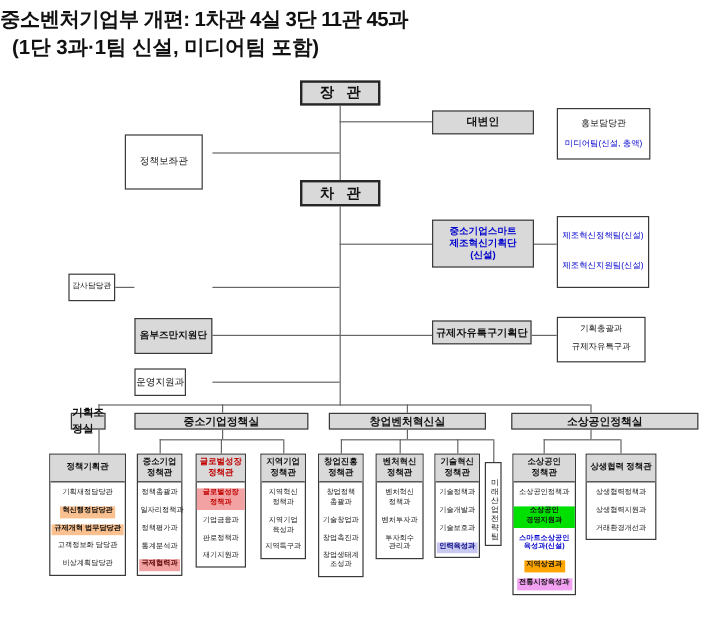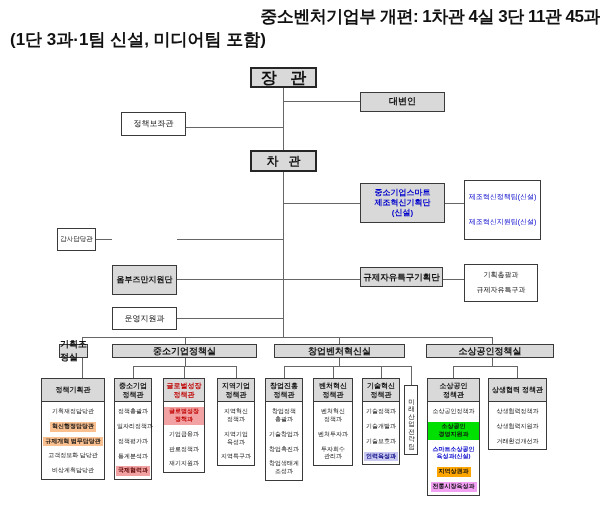--- a/index.html
+++ b/index.html
@@ -1,18 +1,18 @@
 <!DOCTYPE html>
 <html><head>
 <meta charset="utf-8">
 <style>
   html,body { margin:0; padding:0; background:#fff; }
   .stage { position:relative; width:600px; height:519px; background:#ffffff; overflow:hidden;
            font-family:"Liberation Sans","DejaVu Sans",sans-serif; color:#111; }
-  .title { position:absolute; top:5px; left:0; width:100%; text-align:right;
+  .title { position:absolute; top:5px; left:0; width:100%; text-align:left;
            font-size:17px; font-weight:bold; letter-spacing:-0.5px; }
   .subtitle { position:absolute; top:28px; left:10px; width:100%; 
               font-size:17px; font-weight:bold; }
   .box { position:absolute; border:1px solid #3a3a3a; background:#fff; box-sizing:border-box;
          display:flex; flex-direction:column; align-items:center; justify-content:center;
          text-align:center; line-height:1.25; word-break:keep-all; }
   .gray { background:#d9d9d9; }
   .b2 { border-width:2px; border-color:#262626; }
   .bold { font-weight:bold; }
   .pre { white-space:pre; }
@@ -75,46 +75,50 @@
   <div class="lineh" style="left:284px;top:366px;width:127px;"></div>
   <div class="linev" style="left:284px;top:366px;height:12px;"></div>
   <div class="linev" style="left:333px;top:366px;height:12px;"></div>
   <div class="linev" style="left:381px;top:366px;height:12px;"></div>
   <div class="linev" style="left:411px;top:366px;height:19px;"></div>
   <div class="linev" style="left:492px;top:358px;height:8px;"></div>
   <div class="lineh" style="left:453px;top:366px;width:64px;"></div>
   <div class="linev" style="left:453px;top:366px;height:12px;"></div>
   <div class="linev" style="left:517px;top:366px;height:12px;"></div>
 
-  <div class="box gray b2 bold pre" style="left:250px;top:67px;width:67px;height:21px;font-size:16px;">장   관</div>
+  <div class="box gray b2 bold pre" style="left:250px;top:67px;width:67px;height:21px;font-size:12px;">장   관</div>
   <div class="box gray bold" style="left:360px;top:92px;width:85px;height:20px;font-size:9px;">대변인</div>
-  <div class="box" style="left:121px;top:112px;width:65px;height:24px;font-size:8px;">정책보좌관</div>
+  <div class="box" style="left:464px;top:90px;width:78px;height:43px;justify-content:space-around;padding:2px 0;">
+    <div style="font-size:7.5px;">홍보담당관</div>
+    <div class="txt-blue" style="font-size:7px;">미디어팀(신설, 총액)</div>
+  </div>
+  <div class="box" style="left:104px;top:112px;width:65px;height:46px;font-size:8px;">정책보좌관</div>
   <div class="box gray b2 bold pre" style="left:250px;top:150px;width:67px;height:22px;font-size:12px;">차   관</div>
 
   <div class="box gray bold txt-blue" style="left:360px;top:183px;width:85px;height:40px;font-size:8px;padding:0 3px;">중소기업스마트 제조혁신기획단(신설)</div>
   <div class="box" style="left:464px;top:180px;width:77px;height:60px;justify-content:space-around;padding:4px 0;">
     <div class="txt-blue" style="font-size:7px;">제조혁신정책팀(신설)</div>
     <div class="txt-blue" style="font-size:7px;">제조혁신지원팀(신설)</div>
   </div>
 
   <div class="box" style="left:57px;top:228px;width:39px;height:23px;font-size:6.5px;">감사담당관</div>
 
   <div class="box gray bold" style="left:112px;top:265px;width:65px;height:30px;font-size:8px;text-align:right;">옴부즈만지원단</div>
   <div class="box gray bold" style="left:360px;top:267px;width:83px;height:20px;font-size:8.5px;">규제자유특구기획단</div>
   <div class="box" style="left:464px;top:264px;width:74px;height:38px;justify-content:space-around;padding:3px 0;">
     <div style="font-size:7px;">기획총괄과</div>
     <div style="font-size:7px;">규제자유특구과</div>
   </div>
 
-  <div class="box" style="left:112px;top:307px;width:65px;height:23px;font-size:8px;">운영지원과</div>
+  <div class="box" style="left:112px;top:307px;width:43px;height:23px;font-size:8px;">운영지원과</div>
 
   <div class="divhead" style="left:59px;width:29px;">기획조정실</div>
   <div class="divhead" style="left:274px;width:131px;">창업벤처혁신실</div>
   <div class="divhead" style="left:112px;width:145px;">중소기업정책실</div>
-  <div class="divhead" style="left:426px;width:128px;">소상공인정책실</div>
+  <div class="divhead" style="left:426px;width:156px;">소상공인정책실</div>
 
   <div class="col" style="left:41px;width:64px;">
     <div class="colhead">정책기획관</div>
     <div class="item">기획재정담당관</div>
     <div class="item hl-peach">혁신행정담당관</div>
     <div class="item hl-peach">규제개혁 법무담당관</div>
     <div class="item">고객정보화 담당관</div>
     <div class="item">비상계획담당관</div>
   </div>
 

